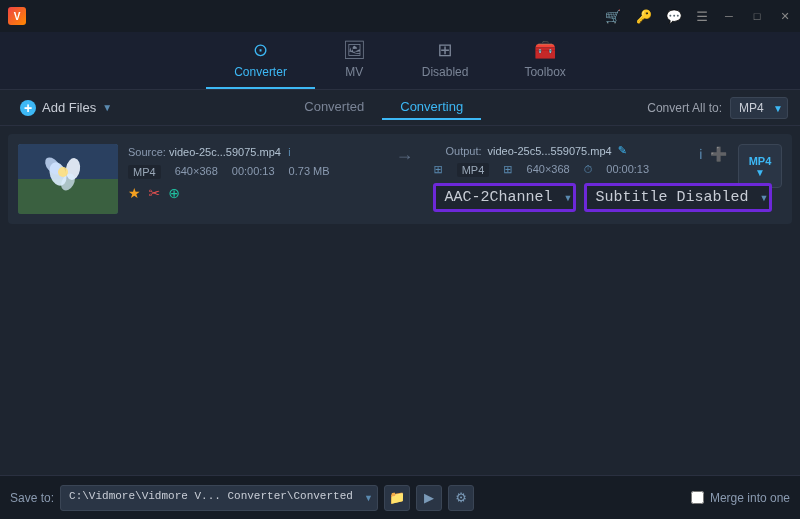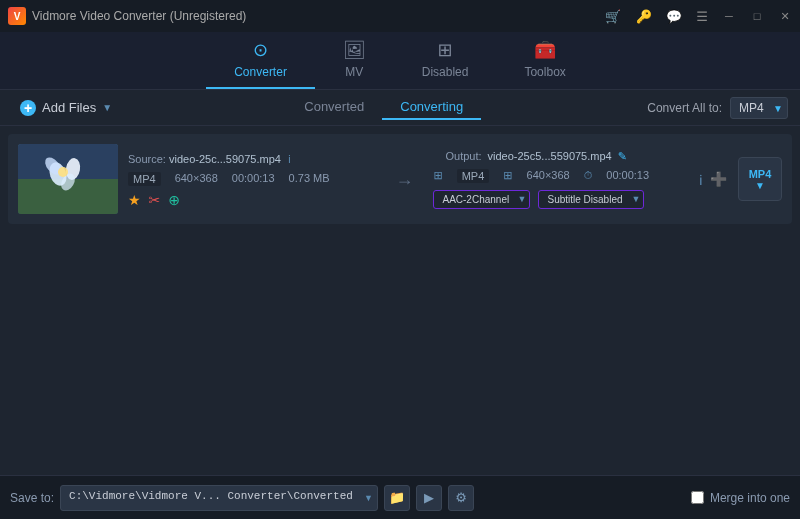--- a/index.html
+++ b/index.html
@@ -183,21 +183,21 @@
       overflow-y: auto;
       padding: 8px;
     }
 
     
     .file-item {
       background: #242d3a;
       border-radius: 4px;
       padding: 10px;
       display: flex;
-      align-items: center;
+      align-items: flex-start;
       gap: 10px;
       margin-bottom: 6px;
     }
     .file-thumb {
       width: 100px;
       height: 70px;
       background: linear-gradient(135deg, #2a5080, #4a8060);
       border-radius: 3px;
       flex-shrink: 0;
       overflow: hidden;
@@ -285,27 +285,28 @@
       font-size: 11px;
       color: #8a9ab0;
       margin-bottom: 6px;
     }
     .output-dropdowns {
       display: flex;
       gap: 8px;
     }
     .output-select {
       background: #1e2530;
-      border: 1px solid #6d28d9;
+      border: 3px solid #6d28d9;
       color: #c8cdd6;
       padding: 3px 20px 3px 8px;
-      font-size: 10px;
+      font-size: 15px;
       border-radius: 3px;
       cursor: pointer;
       appearance: none;
+      font-family: Liberation Mono, monospace;
     }
     .select-wrapper {
       position: relative;
       display: inline-block;
     }
     .select-arrow {
       position: absolute;
       right: 4px;
       top: 50%;
       transform: translateY(-50%);
@@ -441,21 +442,20 @@
       cursor: pointer;
       box-shadow: 0 0 0 2px #00e0ff, 0 0 8px #00c0ff;
     }
   </style>
 </head>
 <body>
 
 <div id="title-bar">
   <div id="title-bar-left">
     <div id="app-logo">V</div>
-    <span id="title-bar-title">Vidmore Video Converter (Unregistered)</span>
   </div>
   <div id="title-bar-right">
     <span class="title-bar-icon">🛒</span>
     <span class="title-bar-icon">🔑</span>
     <span class="title-bar-icon">💬</span>
     <span class="title-bar-icon">☰</span>
     <span class="title-bar-btn">─</span>
     <span class="title-bar-btn">□</span>
     <span class="title-bar-btn" id="close-btn">✕</span>
   </div>

